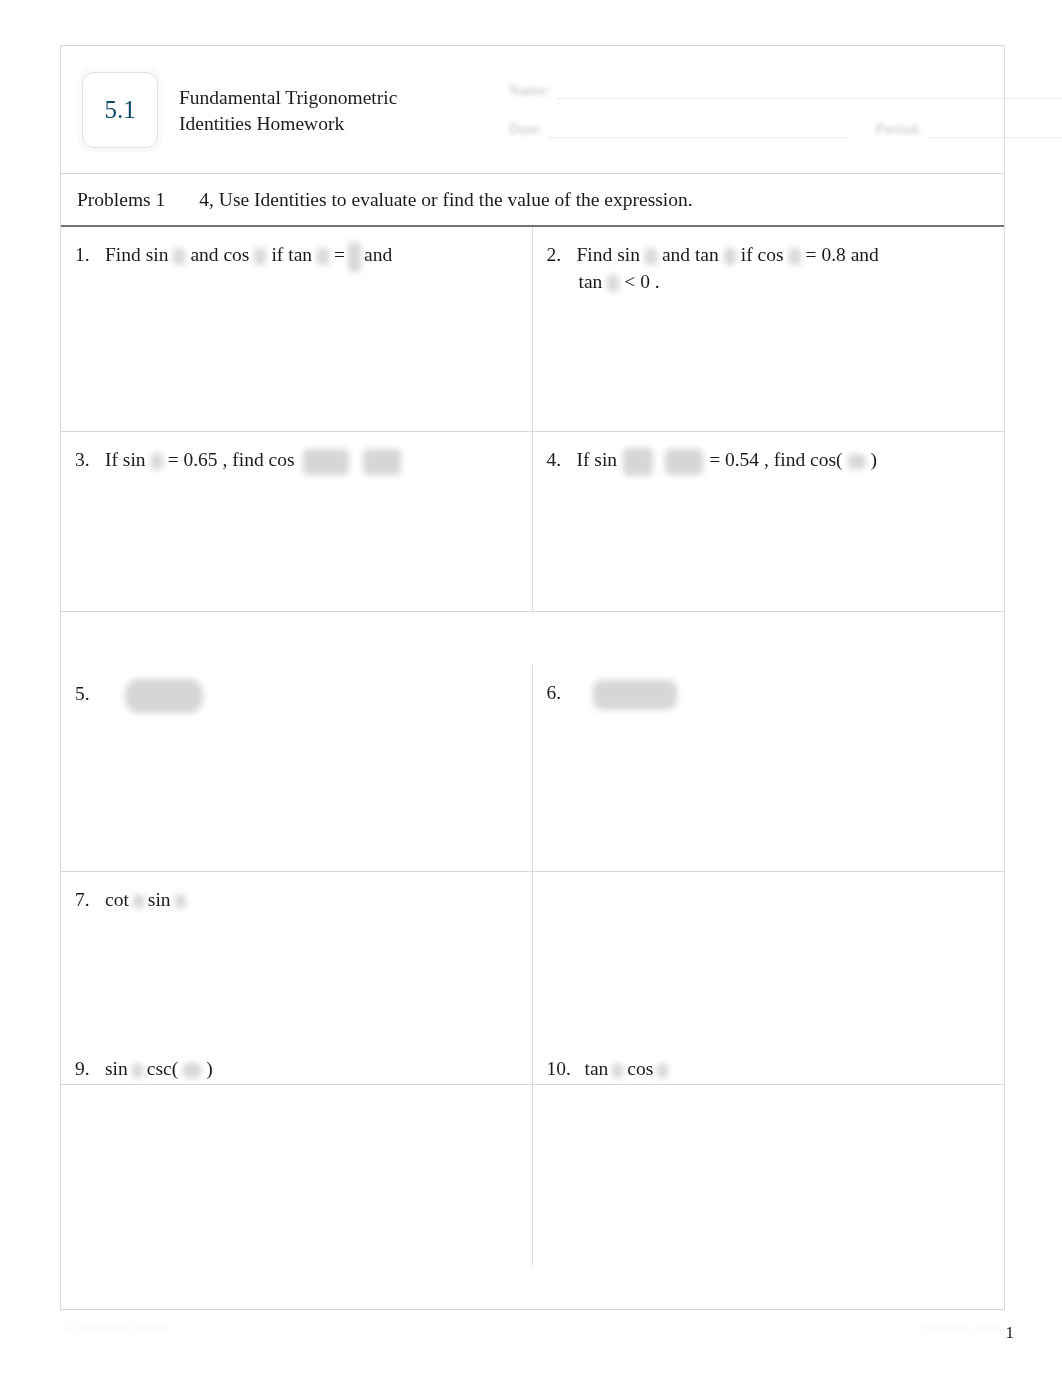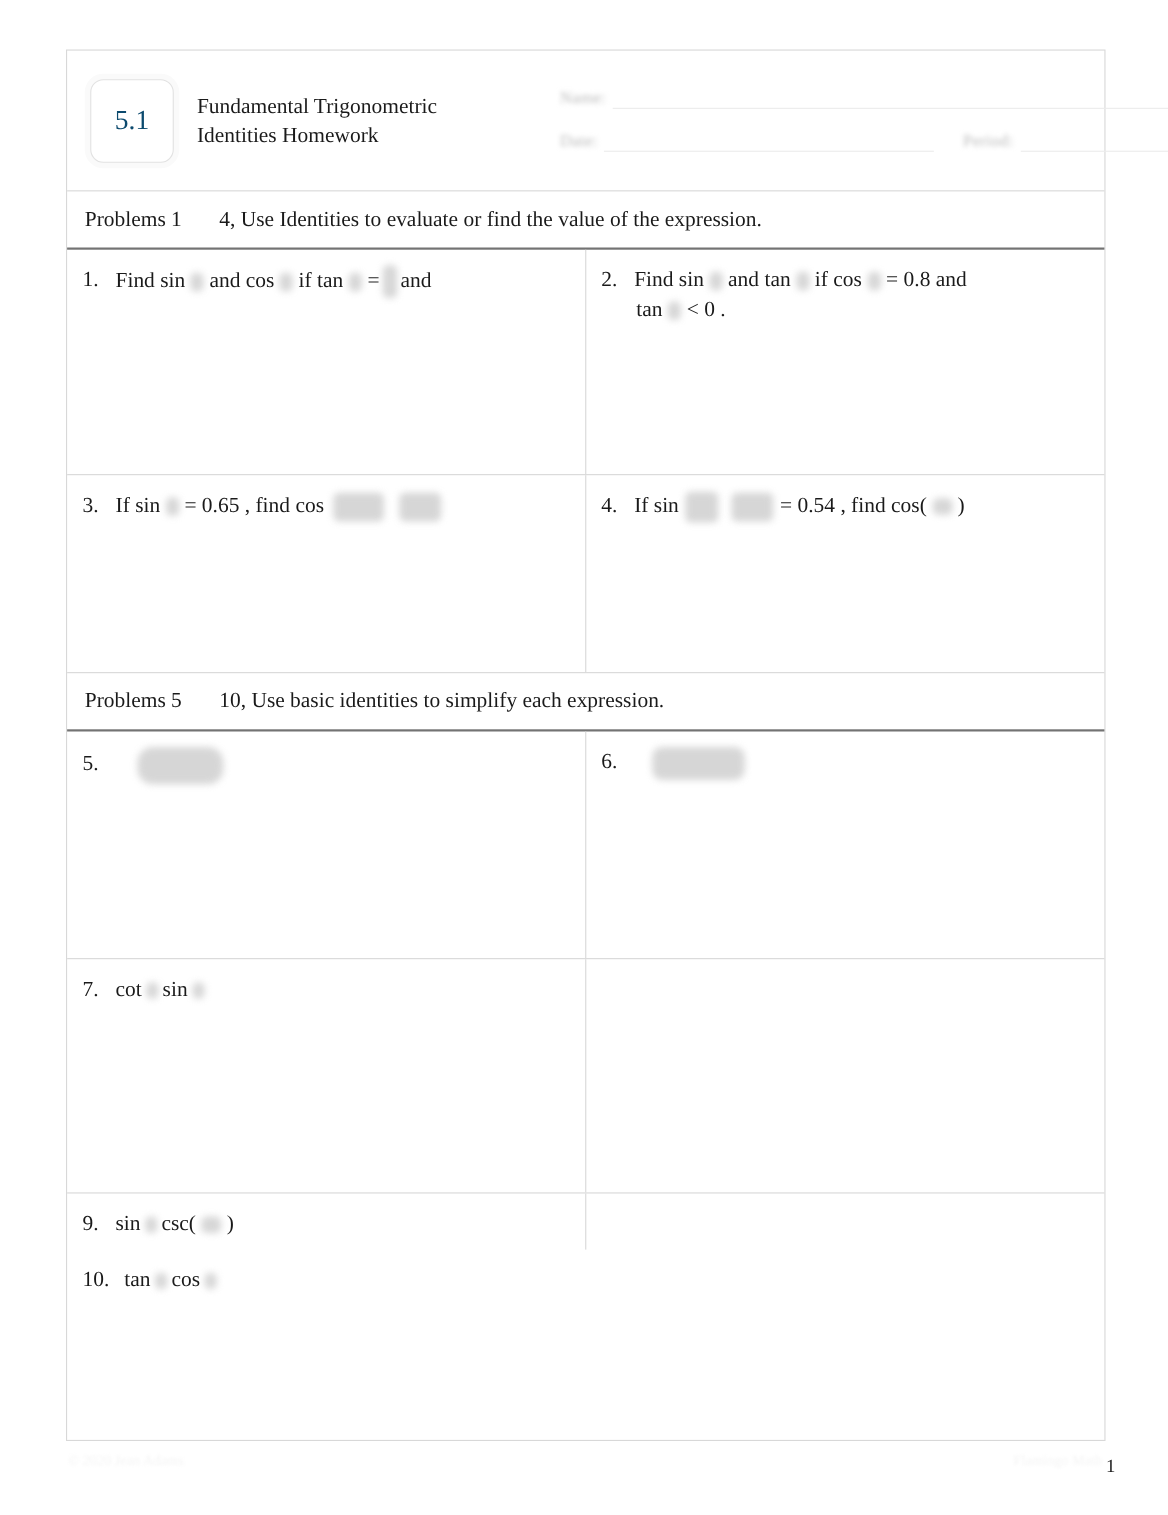--- a/index.html
+++ b/index.html
@@ -240,42 +240,37 @@
 
   <div class="prow" style="top:432px; height:180px;">
     <div class="pcell left">
       <span class="pnum">3.</span><span>If  sin</span><span class="ph th"></span><span>= 0.65 , find  cos</span><span class="ph w3"></span><span class="ph w4"></span>
     </div>
     <div class="pcell">
       <span class="pnum">4.</span><span>If  sin</span><span class="ph wide1"></span><span class="ph wide2"></span><span>= 0.54 , find cos(</span><span class="ph par"></span><span>)</span>
     </div>
   </div>
 
-  <div class="instruction" style="top:612px;">
-    <span>Problems 5</span>
-    <span class="gap"></span>
-    <span>10,  Use basic identities to simplify each expression.</span>
-  </div>
 
   <div class="prow" style="top:665px; height:207px;">
     <div class="pcell left">
       <span class="pnum">5.</span><span class="ph expr1"></span>
     </div>
     <div class="pcell">
       <span class="pnum">6.</span><span class="ph expr2"></span>
     </div>
   </div>
 
   <div class="prow" style="top:872px; height:213px;">
     <div class="pcell left">
       <span class="pnum">7.</span><span>cot</span><span class="ph th-s"></span><span>sin</span><span class="ph th-s"></span>
     </div>
   </div>
 
-  <div class="prow" style="top:1085px; height:224px; border-bottom:none;flex-direction:column;">
+  <div class="prow" style="top:1041px; height:224px; border-bottom:none;">
     <div class="pcell left">
       <span class="pnum">9.</span><span>sin</span><span class="ph th-s"></span><span>csc(</span><span class="ph par"></span><span>)</span>
     </div>
     <div class="pcell">
       <span class="pnum wide">10.</span><span>tan</span><span class="ph th-s"></span><span>cos</span><span class="ph th-s"></span>
     </div>
   </div>
 
   <div class="footer">
     <span>© 2020 Jean Adams</span>

